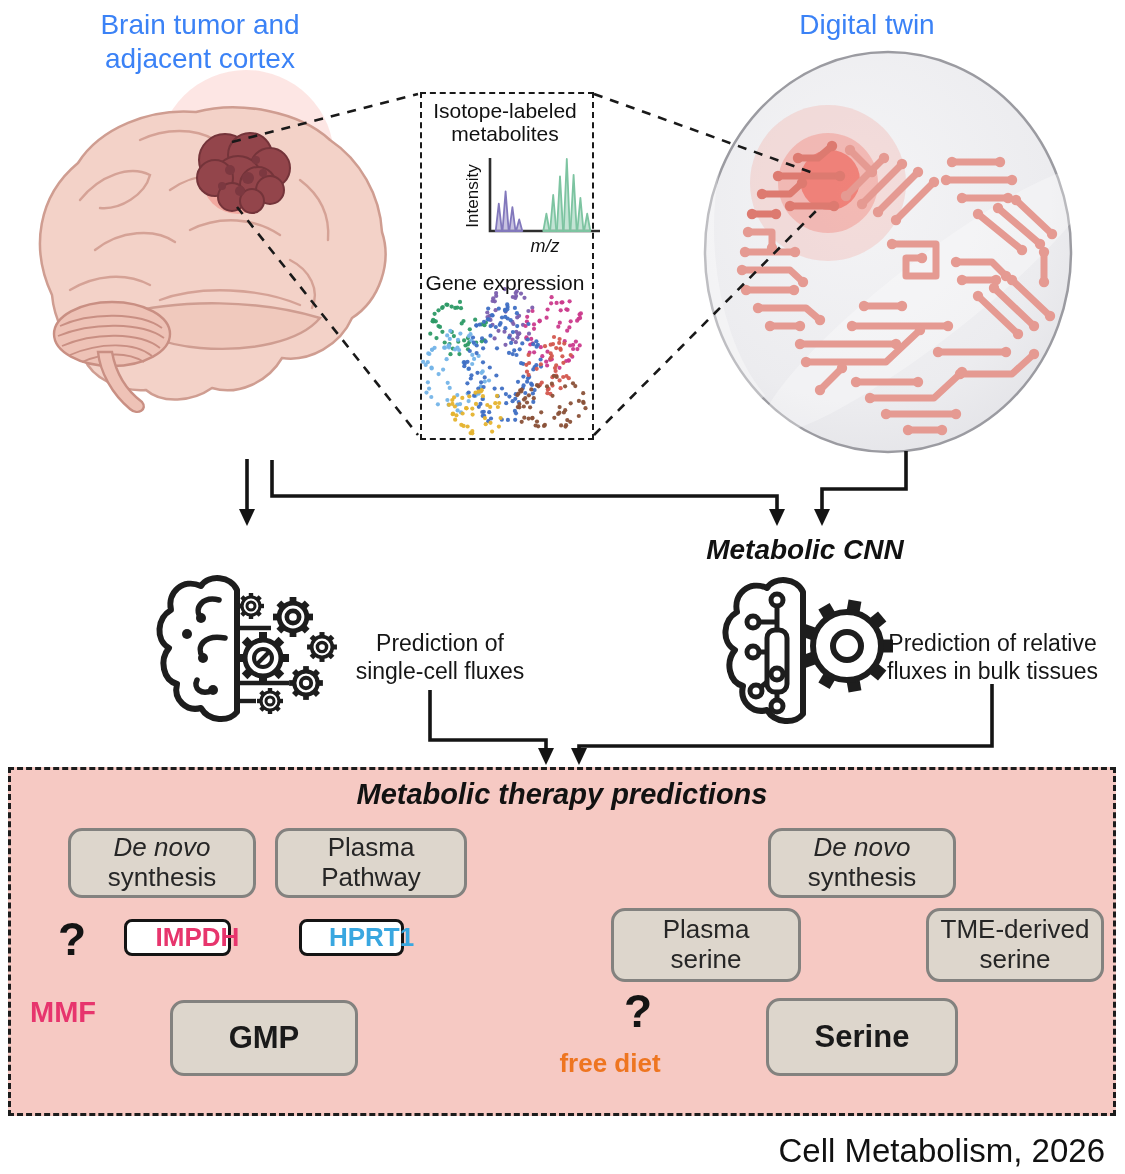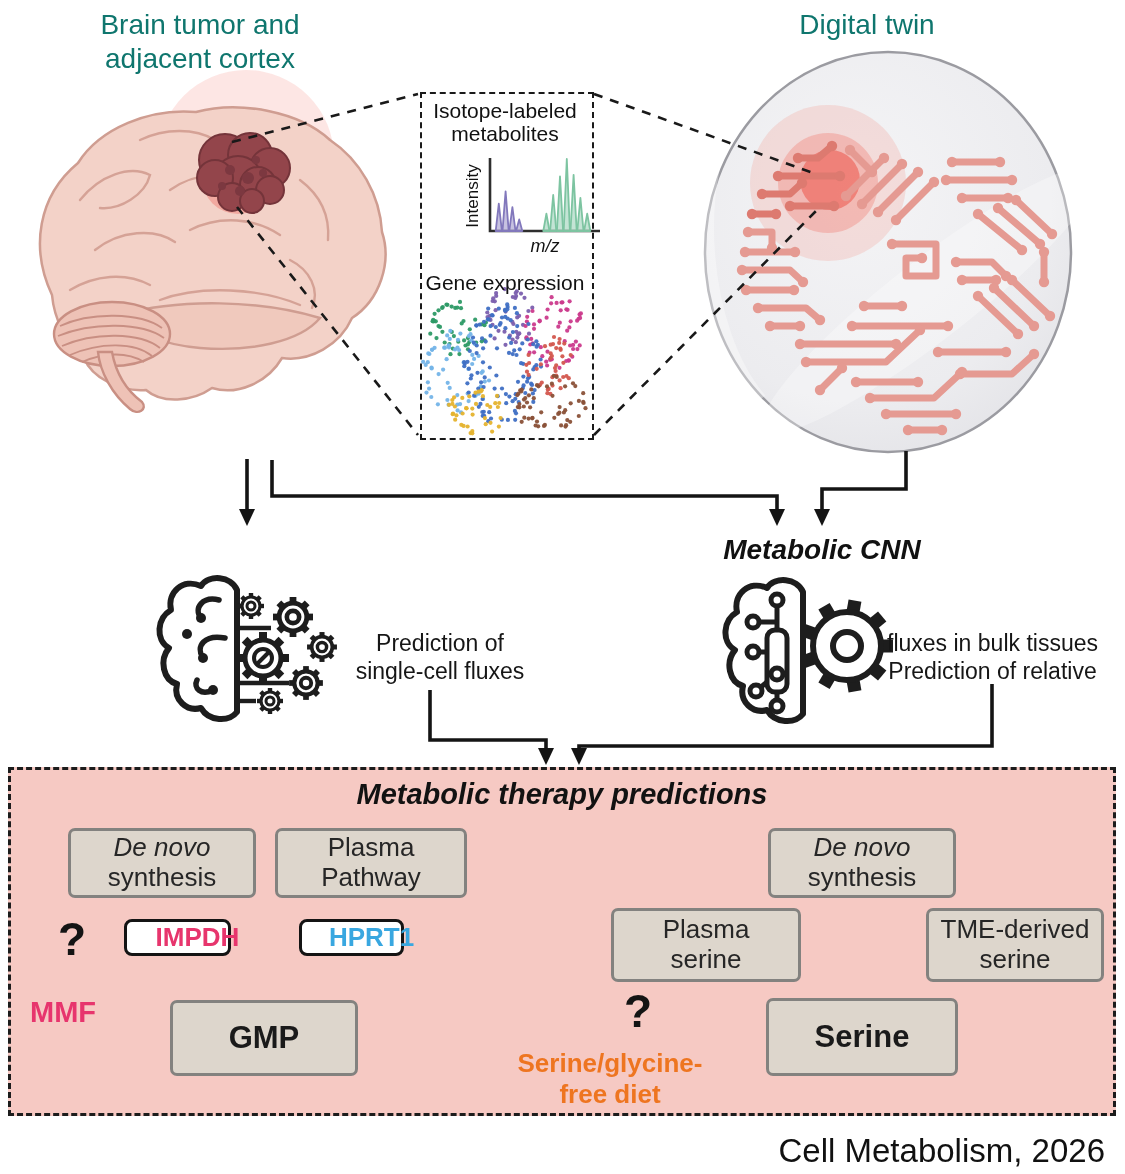--- a/index.html
+++ b/index.html
@@ -1,28 +1,28 @@
 <!DOCTYPE html>
 <html><head>
 <meta charset="utf-8">
 <style>
   html,body{margin:0;padding:0;background:#fff;}
   #fig{position:relative;width:1125px;height:1174px;background:#fff;
        font-family:"Liberation Sans",sans-serif;color:#1c1c1c;overflow:hidden;}
   .abs{position:absolute;}
   .ctr{text-align:center;}
-  .hdr{font-size:28px;font-weight:500;line-height:1.22;color:#0f766e;}
+  .hdr{font-size:28px;font-weight:500;line-height:1.22;color:#3b82f6;}
   .insetbox{border:2.5px dashed #1a1a1a;background:transparent;}
   .insettitle{font-size:21px;line-height:1.08;color:#111;}
   .axlab{font-size:17px;color:#111;}
   .method{font-size:28px;font-weight:700;font-style:italic;color:#111;}
   .pred{font-size:23px;line-height:1.2;color:#161616;}
   .panel{background:#f6c9c3;border:3px dashed #1c1c1c;box-sizing:border-box;}
   .paneltitle{font-size:29px;font-weight:700;color:#121212;font-style:italic;}
-  .mbox{background:#ddd6cc;border:3px solid #83827f;border-radius:7px;
+  .mbox{background:#ddd6cc;border:3px solid #83827f;border-radius:14px;
         box-sizing:border-box;display:flex;align-items:center;justify-content:center;
         font-size:26px;line-height:1.15;color:#262626;text-align:center;flex-direction:column;}
   .chip{background:#fff;border:3px solid #141414;border-radius:8px;box-sizing:border-box;
         display:flex;align-items:center;justify-content:center;font-size:26px;font-weight:700;padding-left:40px;}
   .bold30{font-weight:700;font-size:31px;color:#1a1a1a;}
   .qmark{font-size:46px;font-weight:700;color:#141414;line-height:1;}
   .mmf{font-size:29px;font-weight:700;color:#e7356d;text-align:center;}
   .diet{font-size:26px;font-weight:700;color:#ee7520;line-height:1.2;}
   .credit{font-size:33px;color:#111;}
   .it{font-style:italic;}
@@ -856,29 +856,29 @@
 
   <div class="abs insetbox" style="left:420px;top:92px;width:170px;height:344px"></div>
   <div class="abs insettitle ctr" style="left:424px;top:100px;width:162px">
     <div>Isotope-labeled</div>
     <div>metabolites</div>
   </div>
   <div class="abs axlab ctr" style="left:436px;top:186px;width:74px;transform:rotate(-90deg)">Intensity</div>
   <div class="abs axlab ctr it" style="left:515px;top:236px;width:60px;font-size:18px">m/z</div>
   <div class="abs insettitle ctr" style="left:424px;top:272px;width:162px">Gene expression</div>
 
-  <div class="abs method ctr" style="left:692px;top:534px;width:260px">Metabolic CNN</div>
+  <div class="abs method ctr" style="left:675px;top:534px;width:260px">Metabolic CNN</div>
 
   <div class="abs pred ctr" style="left:340px;top:630px;width:200px">
     <div>Prediction of</div>
     <div>single-cell fluxes</div>
   </div>
   <div class="abs pred ctr" style="left:870px;top:630px;width:245px">
+    <div>Prediction of relative</div>
     <div>fluxes in bulk tissues</div>
-    <div>Prediction of relative</div>
   </div>
 
   <div class="abs panel" style="left:8px;top:767px;width:1108px;height:349px"></div>
   <div class="abs paneltitle ctr" style="left:8px;top:778px;width:1108px">Metabolic therapy predictions</div>
 
   <div class="abs mbox" style="left:68px;top:828px;width:188px;height:70px">
     <div class="it">De novo</div>
     <div>synthesis</div>
   </div>
   <div class="abs mbox" style="left:275px;top:828px;width:192px;height:70px">
@@ -899,18 +899,17 @@
     <div>Plasma</div>
     <div>serine</div>
   </div>
   <div class="abs mbox" style="left:926px;top:908px;width:178px;height:74px">
     <div>TME-derived</div>
     <div>serine</div>
   </div>
   <div class="abs mbox bold30" style="left:766px;top:998px;width:192px;height:78px">Serine</div>
   <div class="abs qmark" style="left:624px;top:988px">?</div>
   <div class="abs diet ctr" style="left:500px;top:1048px;width:220px">
-    <div>Serine/glycine-</div>
     <div>free diet</div>
   </div>
 
   <div class="abs credit" style="right:20px;top:1132px">Cell Metabolism, 2026</div>
 </div>
 
 </body></html>

